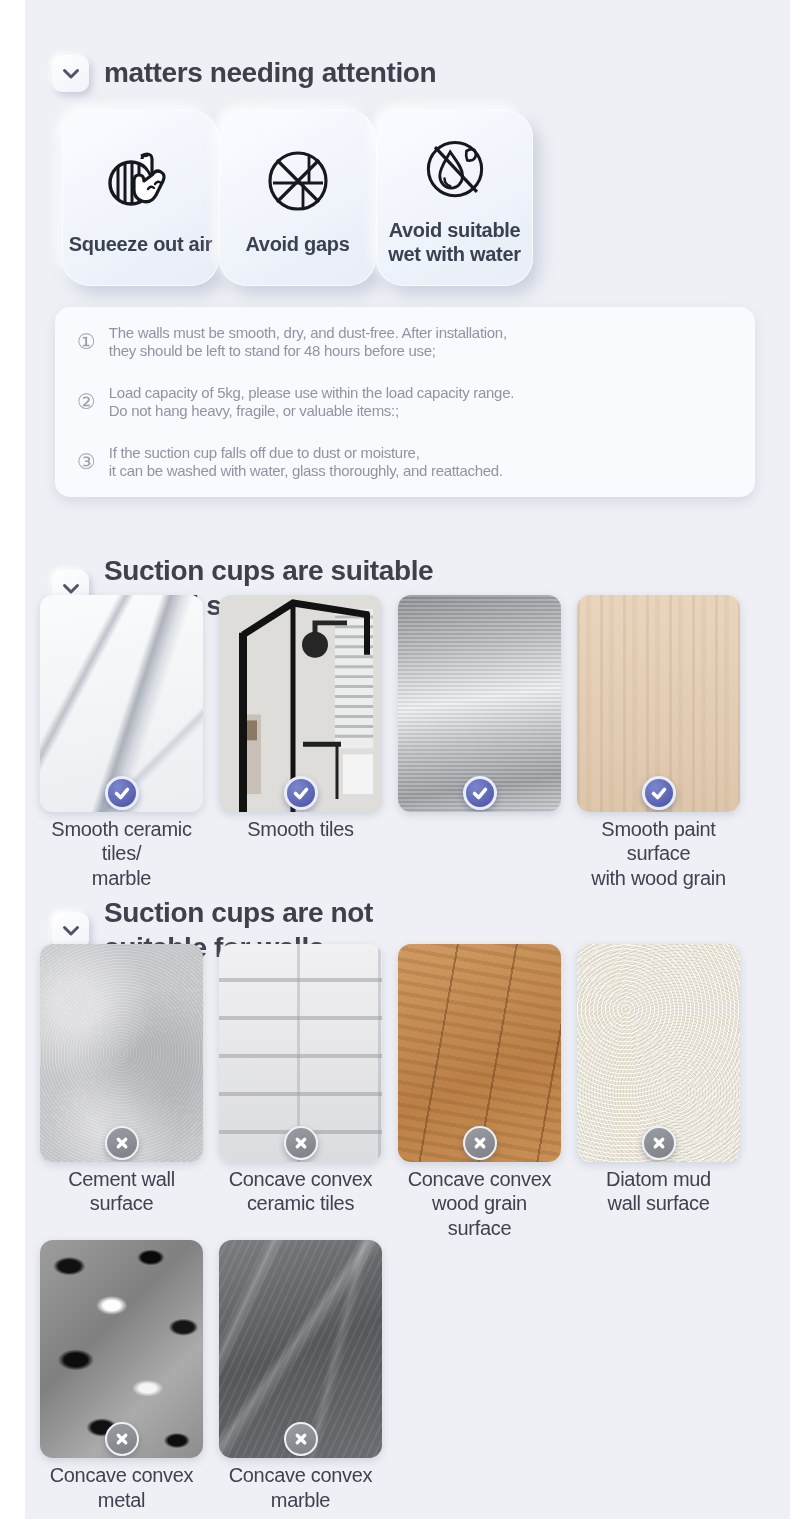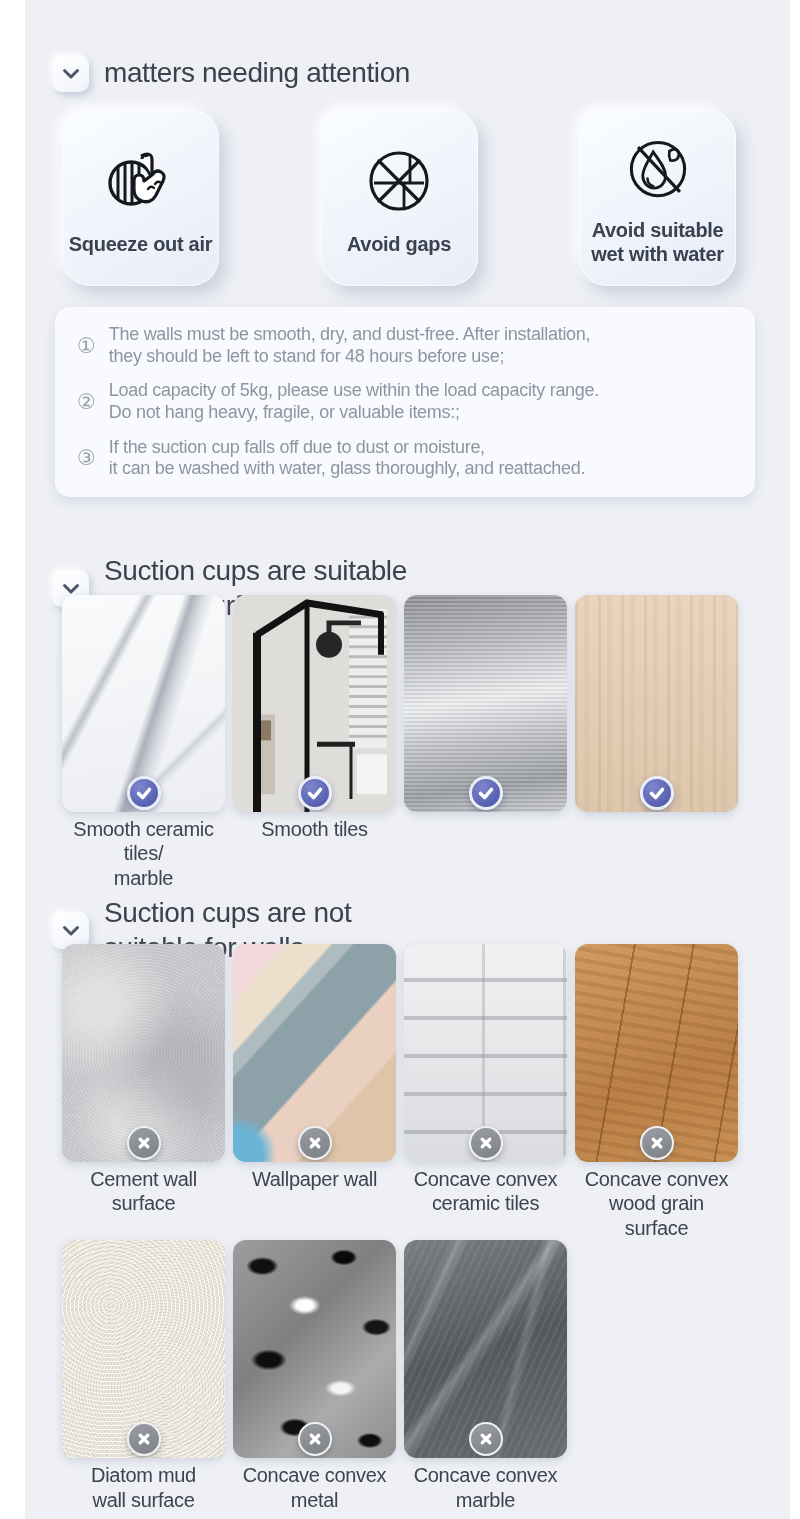--- a/index.html
+++ b/index.html
@@ -12,26 +12,26 @@
 
   
   .sec-header{position:absolute;display:flex;gap:15px;align-items:center;}
   .chev-btn{
     width:37px;height:37px;border-radius:10px;border:none;flex:0 0 37px;
     background:linear-gradient(150deg,#ffffff,#f0f3f9);
     box-shadow:3px 4px 7px rgba(165,175,195,.55),-2px -2px 5px #ffffff;
     display:flex;align-items:center;justify-content:center;cursor:pointer;padding:0;
   }
   .sec-title{
-    margin:0;font-size:28px;font-weight:normal;color:#3d414c;
+    margin:0;font-size:28px;font-weight:bold;color:#3d414c;
     letter-spacing:-0.4px;line-height:1.24;white-space:pre-line;
   }
 
   
-  .cards{position:absolute;left:62px;top:110px;width:674px;display:flex;justify-content:space-between;}
+  .cards{position:absolute;left:62px;top:110px;width:674px;display:flex;}
   .att-card{
     width:157px;height:176px;border-radius:28px;box-sizing:border-box;
     background:linear-gradient(150deg,#f8fbff 10%,#e9eef7 90%);
     box-shadow:7px 9px 16px rgba(160,172,195,.45),-5px -5px 10px rgba(255,255,255,.95),inset 0 0 0 1px rgba(255,255,255,.65);
     display:flex;flex-direction:column;align-items:center;justify-content:center;gap:9px;padding:10px 4px;
   }
   .att-icon{flex:0 0 auto;}
   .att-label{
     font-size:20px;font-weight:bold;color:#3a4150;text-align:center;
     white-space:pre-line;line-height:1.2;letter-spacing:-0.3px;
@@ -40,26 +40,26 @@
   
   .notes{
     position:absolute;left:55px;top:307px;width:700px;height:190px;box-sizing:border-box;
     background:rgba(250,251,254,.92);border-radius:15px;
     box-shadow:0 5px 12px rgba(178,186,204,.4);
     padding:17px 22px;display:flex;flex-direction:column;justify-content:space-between;
   }
   .note{display:flex;gap:13px;align-items:center;}
   .note-num{font-size:21px;color:#99a0ac;flex:0 0 auto;}
   .note-text{
-    margin:0;font-size:18px;color:#8e95a2;line-height:1.2;
+    margin:0;font-size:15px;color:#8e95a2;line-height:1.2;
     white-space:pre-line;letter-spacing:-0.3px;
   }
 
   
-  .grid{position:absolute;left:62px;width:694px;display:grid;grid-template-columns:repeat(4,163px);column-gap:8px;}
+  .grid{position:absolute;left:40px;width:694px;display:grid;grid-template-columns:repeat(4,163px);column-gap:16px;}
   .cell{margin:0;}
   .tile{
     position:relative;width:163px;height:218px;border-radius:13px;overflow:hidden;
     box-shadow:0 3px 8px rgba(150,158,175,.35);
   }
   .grid-suitable .tile{height:217px;}
   .tile-label{
     margin-top:5px;font-size:20px;color:#3d434f;text-align:center;
     white-space:pre-line;line-height:1.22;letter-spacing:-0.3px;min-height:48px;
   }
@@ -290,20 +290,22 @@
   </figure>
 
   <figure class="cell">
     <div class="tile tex-wood">
       <span class="badge badge-check">
         <svg width="22" height="22" viewBox="0 0 24 24">
             <path d="M6 12.5 L10.5 17 L18 8" fill="none" stroke="#fff" stroke-width="3.8" stroke-linecap="round" stroke-linejoin="round"></path>
           </svg>
       </span>
     </div>
+    <figcaption class="tile-label">Smooth paint surface
+with wood grain</figcaption>
   </figure>
 </div>
 
 <div class="sec-header" style="left:52px;top:874px;margin-top:22px;">
   <button class="chev-btn">
     <svg width="24" height="24" viewBox="0 0 24 24">
         <polyline points="5.5,8.5 12,15 18.5,8.5" fill="none" stroke="#4d5668" stroke-width="3" stroke-linecap="round" stroke-linejoin="round"></polyline>
       </svg>
   </button>
   <h2 class="sec-title">Suction cups are not
@@ -317,30 +319,20 @@
         <svg width="20" height="20" viewBox="0 0 24 24">
             <path d="M7.5 7.5 L16.5 16.5 M16.5 7.5 L7.5 16.5" stroke="#fff" stroke-width="4" stroke-linecap="round"></path>
           </svg>
       </span>
     </div>
     <figcaption class="tile-label">Cement wall
 surface</figcaption>
   </figure>
 
 
-  <figure class="cell">
-    <div class="tile tex-wallpaper">
-      <span class="badge badge-x">
-        <svg width="20" height="20" viewBox="0 0 24 24">
-            <path d="M7.5 7.5 L16.5 16.5 M16.5 7.5 L7.5 16.5" stroke="#fff" stroke-width="4" stroke-linecap="round"></path>
-          </svg>
-      </span>
-    </div>
-    <figcaption class="tile-label">Wallpaper wall</figcaption>
-  </figure>
 
   <figure class="cell">
     <div class="tile tex-brick">
       <span class="badge badge-x">
         <svg width="20" height="20" viewBox="0 0 24 24">
             <path d="M7.5 7.5 L16.5 16.5 M16.5 7.5 L7.5 16.5" stroke="#fff" stroke-width="4" stroke-linecap="round"></path>
           </svg>
       </span>
     </div>
     <figcaption class="tile-label">Concave convex

